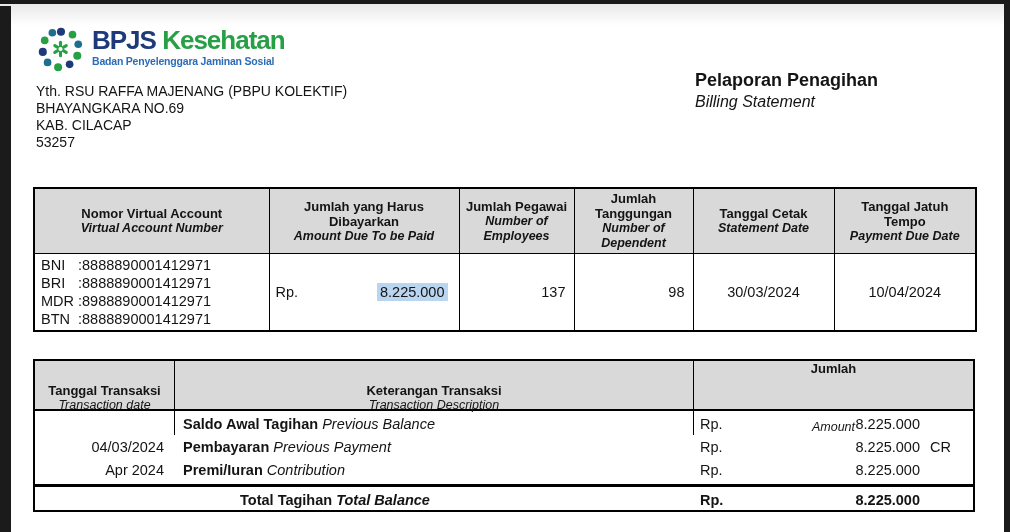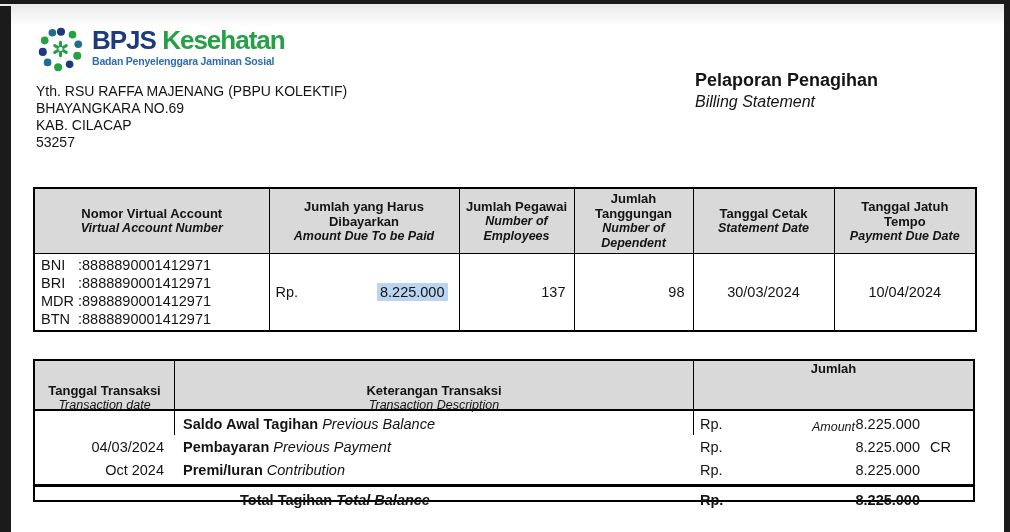--- a/index.html
+++ b/index.html
@@ -66,21 +66,21 @@
   .t2-row { display:grid; grid-template-columns:145px 514px 66px 160px auto;
             height:23px; line-height:23px; font-size:14.5px; }
   .c-date { text-align:right; padding-right:16px; }
   .c-desc { padding-left:3px; white-space:nowrap; }
   .c-desc .d-id { font-weight:bold; }
   .c-desc .d-en { font-style:italic; }
   .c-rp { padding-left:6px; }
   .c-amt { text-align:right; }
   .c-cr { text-align:center; padding-right:12px; }
   .t2-total { display:grid; grid-template-columns:600px 59px 66px 160px auto;
-              height:16px; line-height:26px; font-size:14.5px; font-weight:bold;
+              height:26px; line-height:26px; font-size:14.5px; font-weight:bold;
               border-top:3px solid #000; margin-top:2px; }
   .t2-total .tl { text-align:center; }
   .t2-total .tl .d-en { font-style:italic; }
 </style>
 </head>
 <body>
 
 <div class="screen">
 
   <div class="top-line"></div>
@@ -219,21 +219,21 @@
         <div class="c-date">04/03/2024</div>
         <div class="c-desc">
           <span class="d-id">Pembayaran</span>
           <span class="d-en">Previous Payment</span>
         </div>
         <div class="c-rp">Rp.</div>
         <div class="c-amt">8.225.000</div>
         <div class="c-cr">CR</div>
       </div>
       <div class="t2-row">
-        <div class="c-date">Oct 2024</div>
+        <div class="c-date">Apr 2024</div>
         <div class="c-desc">
           <span class="d-id">Premi/Iuran</span>
           <span class="d-en">Contribution</span>
         </div>
         <div class="c-rp">Rp.</div>
         <div class="c-amt">8.225.000</div>
         <div class="c-cr"></div>
       </div>
     </div>
 

